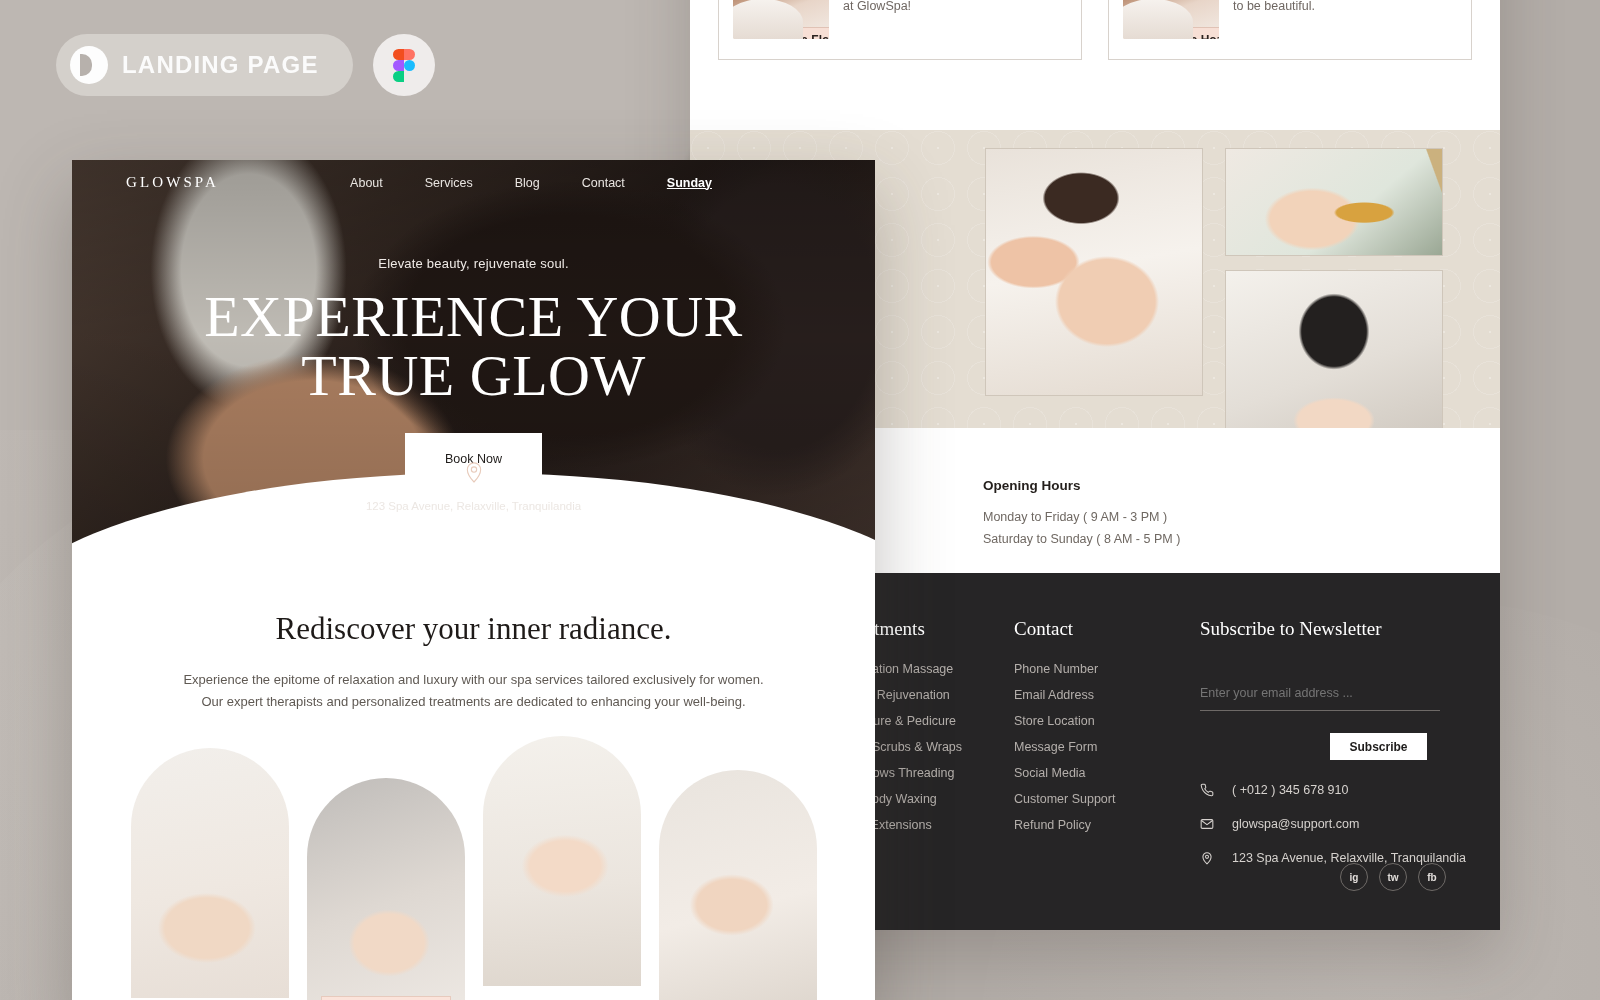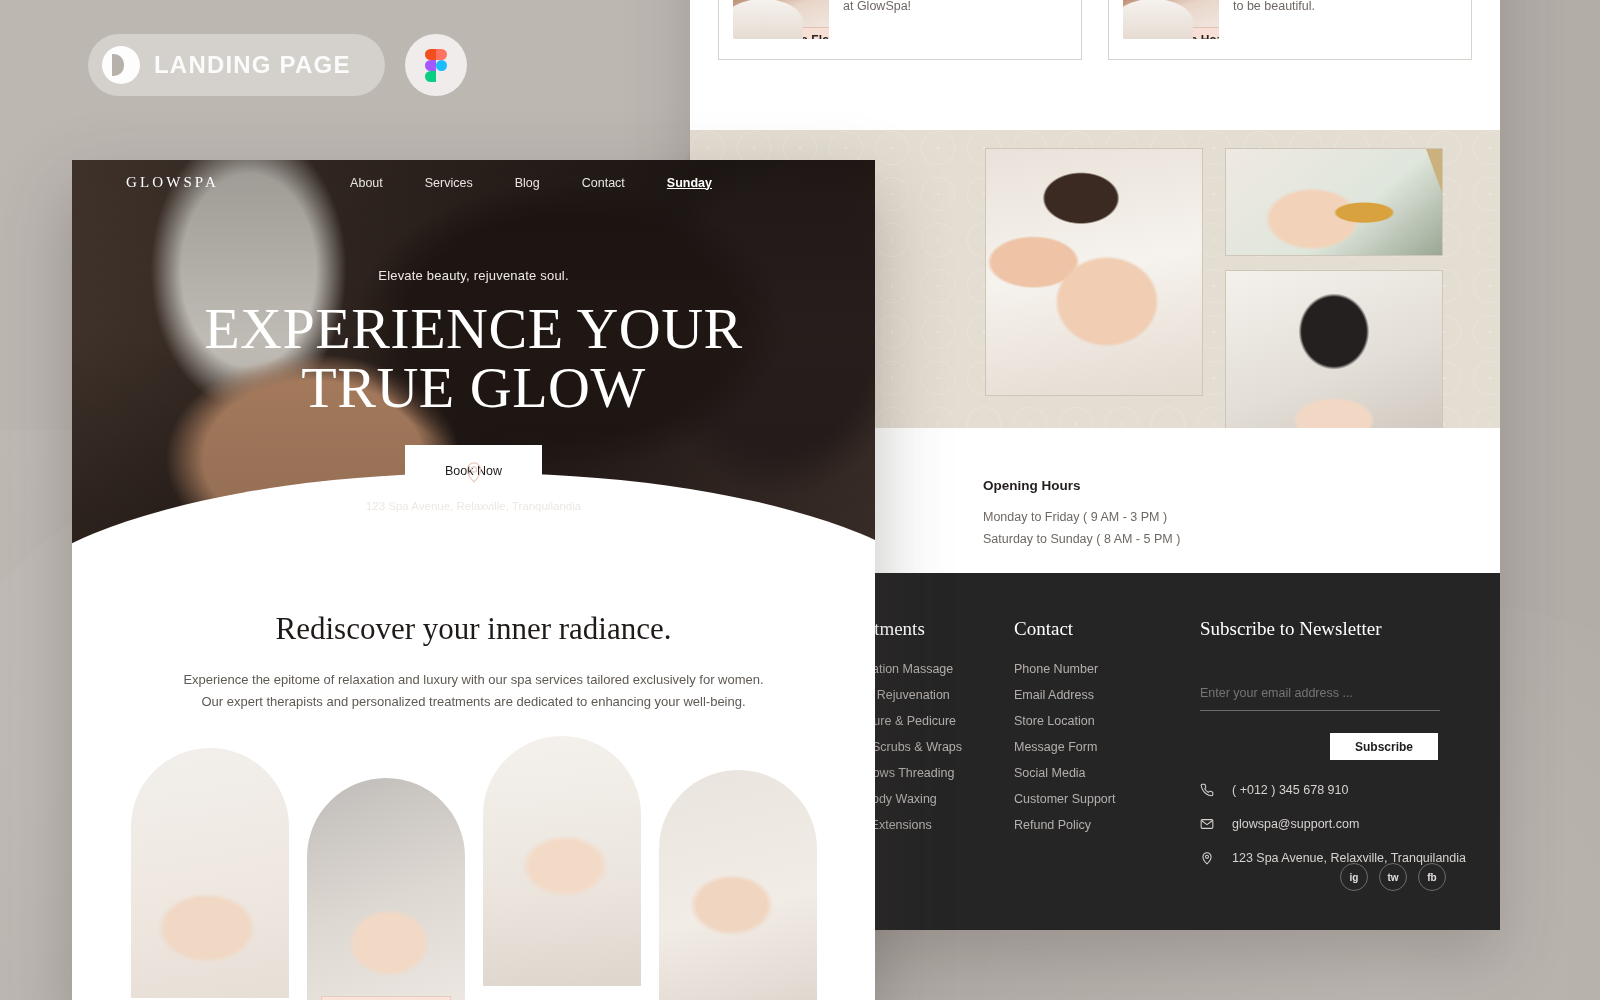--- a/index.html
+++ b/index.html
@@ -13,21 +13,21 @@
   .bg-band-a{position:absolute;left:0;top:0;width:1600px;height:1000px;
     background:linear-gradient(118deg,#bdb7b2 0%,#bdb7b2 36%,#b3ada8 36.4%,#b3ada8 100%);}
   .bg-band-b{position:absolute;left:0;top:430px;width:760px;height:570px;
     background:linear-gradient(200deg,rgba(198,192,187,.55),rgba(176,170,165,.15));}
   .bg-arc{position:absolute;left:-120px;top:440px;width:900px;height:900px;border-radius:50%;
     background:radial-gradient(circle at 40% 35%, rgba(205,200,195,.40), rgba(205,200,195,0) 62%);}
   .bg-arc2{position:absolute;left:980px;top:600px;width:900px;height:900px;border-radius:50%;
     background:radial-gradient(circle at 45% 40%, rgba(200,194,189,.45), rgba(200,194,189,0) 60%);}
 
   
-  .badge-row{position:absolute;left:88px;top:34px;display:flex;align-items:center;gap:20px;z-index:40;}
+  .badge-row{position:absolute;left:56px;top:34px;display:flex;align-items:center;gap:20px;z-index:40;}
   .pill{display:flex;align-items:center;gap:14px;background:rgba(226,222,218,.62);
     border-radius:40px;padding:12px 34px 12px 14px;}
   .pill-logo{width:38px;height:38px;border-radius:50%;background:#fdfdfd;position:relative;flex:0 0 auto;}
   .pill-logo:after{content:"";position:absolute;left:12px;top:8px;width:10px;height:22px;
     border-radius:0 11px 11px 0;background:#b7b1ac;}
   .pill-logo:before{content:"";position:absolute;left:10px;top:8px;width:2px;height:22px;background:#b7b1ac;}
   .pill-text{font-size:24px;font-weight:bold;letter-spacing:1.2px;color:#fbfbfb;}
   .figma-btn{width:62px;height:62px;border-radius:50%;background:#efeceb;
     display:flex;align-items:center;justify-content:center;}
   .figma-mark{position:relative;width:22px;height:32px;}
@@ -91,21 +91,21 @@
   
   .pr-footer{position:absolute;left:0;top:843px;width:810px;height:357px;background:#262526;color:#fff;}
   .foot-cols{position:absolute;left:150px;top:45px;display:flex;gap:0;}
   .fcol{width:174px;}
   .fcol h4{font-family:"Liberation Serif",serif;font-weight:normal;font-size:19px;color:#fff;margin-bottom:22px;}
   .fcol li{list-style:none;font-size:12.5px;color:#b4afab;margin-bottom:12px;}
   .news{position:absolute;left:510px;top:45px;width:250px;}
   .news h4{font-family:"Liberation Serif",serif;font-weight:normal;font-size:19px;color:#fff;margin-bottom:42px;}
   .news-input{width:240px;border:none;border-bottom:1px solid #6e6a67;background:transparent;
     color:#9b9692;font-size:12.5px;padding:4px 0 10px;outline:none;font-family:"Liberation Sans",sans-serif;}
-  .sub-btn{display:block;margin:22px 0 0 130px;width:108px;height:27px;background:#fff;color:#1e1c1b;
+  .sub-btn{display:block;margin:22px 0 0 130px;width:97px;height:27px;background:#fff;color:#1e1c1b;
     border:none;font-size:12px;font-weight:bold;cursor:pointer;font-family:"Liberation Sans",sans-serif;}
   .contact-rows{position:absolute;left:510px;top:210px;}
   .crow{display:flex;align-items:center;gap:18px;margin-bottom:20px;font-size:12.5px;color:#d6d2ce;}
   .crow svg{flex:0 0 auto;}
   .big-logo{position:absolute;left:110px;top:285px;font-family:"Liberation Serif",serif;
     font-size:40px;letter-spacing:7px;color:#ffffff;}
   .socials{position:absolute;left:650px;top:290px;display:flex;gap:11px;}
   .soc{width:28px;height:28px;border-radius:50%;border:1px solid #6e6a67;color:#e2dedb;
     display:flex;align-items:center;justify-content:center;font-size:10px;font-weight:bold;}
 
@@ -122,21 +122,21 @@
       linear-gradient(135deg,#55443a 0%,#3a2d26 30%,#231a17 58%,#4a3a33 100%);}
   .hero-shade{position:absolute;inset:0;background:linear-gradient(180deg,rgba(0,0,0,.28),rgba(0,0,0,.12) 45%,rgba(0,0,0,.25));}
   .hero-curve{position:absolute;left:-90px;bottom:-250px;width:990px;height:330px;background:#fff;border-radius:50%;}
   .nav{position:absolute;left:0;top:14px;width:694px;display:flex;align-items:center;
     justify-content:space-between;padding:0 54px;z-index:3;}
   .brand{font-family:"Liberation Serif",serif;font-size:15px;letter-spacing:3.1px;color:#fff;}
   .nav-links{display:flex;gap:42px;align-items:center;}
   .nav-links a{color:#e9e5e1;font-size:12.5px;text-decoration:none;}
   .nav-links a.active{color:#fff;text-decoration:underline;font-weight:bold;}
   .hero-body{position:absolute;left:0;top:96px;width:803px;text-align:center;z-index:3;}
-  .eyebrow{font-size:13px;color:#efeae6;letter-spacing:.2px;margin-top:12px;}
+  .eyebrow{font-size:13px;color:#efeae6;letter-spacing:.2px;}
   .h1{font-family:"Liberation Serif",serif;font-size:58px;line-height:1.02;color:#fff;margin-top:16px;letter-spacing:.5px;}
   .book{display:inline-block;margin-top:28px;background:#fff;color:#1f1c1a;font-size:12.5px;
     padding:19px 40px;border:none;cursor:pointer;font-family:"Liberation Sans",sans-serif;}
   .hero-addr{position:absolute;left:0;top:300px;width:803px;text-align:center;z-index:3;}
   .hero-addr .pin{display:block;margin:0 auto 12px;}
   .hero-addr span{font-size:11.5px;color:#ece7e3;}
 
   .mid{padding:58px 0 0;text-align:center;}
   .mid h2{font-family:"Liberation Serif",serif;font-size:31px;color:#1e1a18;font-weight:normal;}
   .mid p{margin-top:22px;font-size:13px;line-height:1.72;color:#5f5953;}

